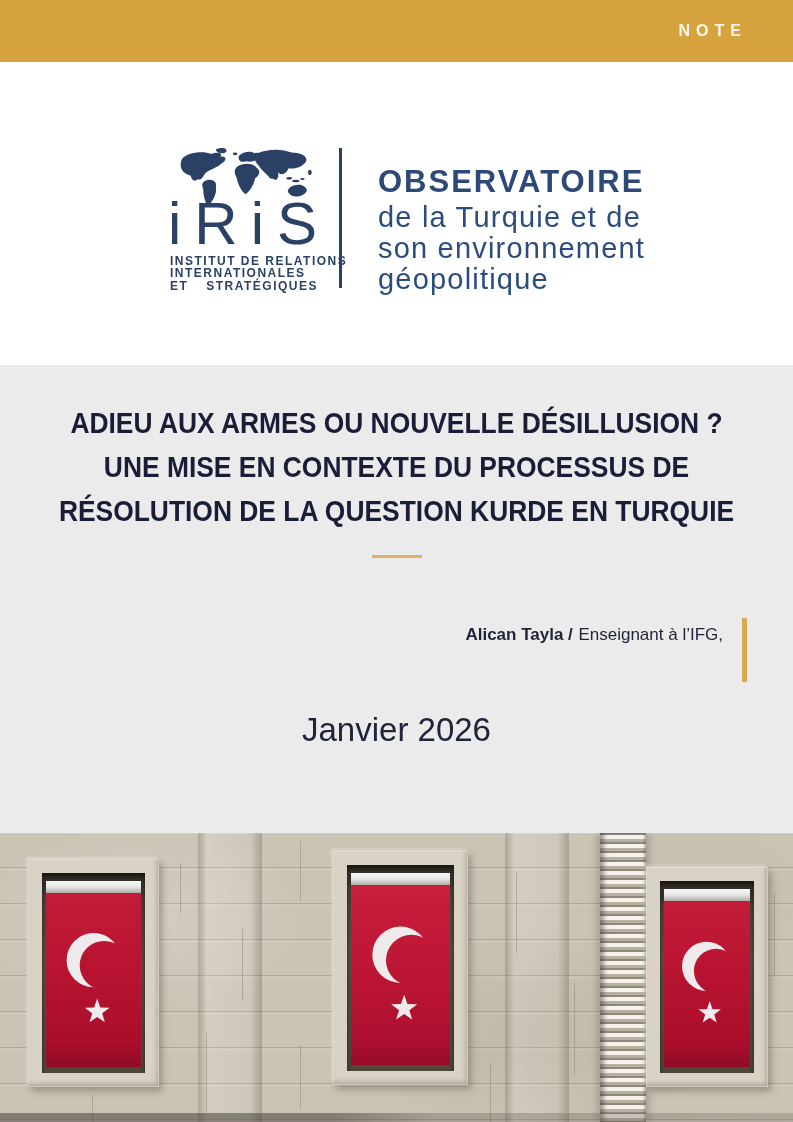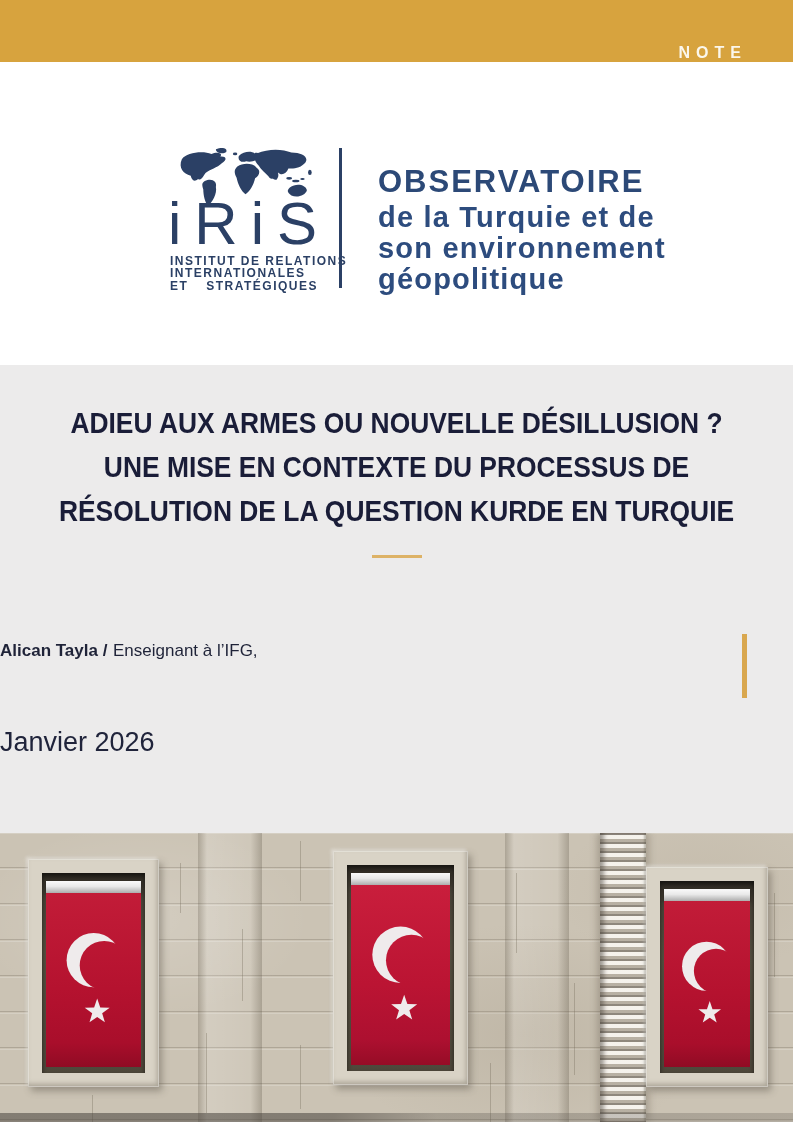--- a/index.html
+++ b/index.html
@@ -1,45 +1,45 @@
 <!DOCTYPE html>
 <html><head>
 <meta charset="utf-8">
 <style>
   * { margin:0; padding:0; box-sizing:border-box; }
   html,body { background:#ffffff; }
   body { font-family:"Liberation Sans", sans-serif; }
   .page { position:relative; width:793px; height:1122px; background:#fff; overflow:hidden; display:flex; flex-direction:column; }
 
   
-  .topbar { height:62px; background:#D7A33E; display:flex; align-items:flex-end; justify-content:flex-end; padding-right:46px; flex:none; }
+  .topbar { height:62px; background:#D7A33E; display:flex; align-items:center; justify-content:flex-end; padding-right:46px; flex:none; }
   .topbar .note { color:#FBF7EC; font-size:16px; font-weight:bold; letter-spacing:6px; }
 
   
   .brand { position:relative; height:303px; background:#fff; flex:none; }
   .logo-map { position:absolute; left:170px; top:84px; width:148px; height:66px; }
   .logo-map svg { width:100%; height:100%; }
   .iris-word { position:absolute; left:168px; top:134px; width:160px; font-size:60px; line-height:56px; font-weight:400; color:#2B4065; letter-spacing:13px; text-align:left; }
   .iris-sub { position:absolute; left:170px; width:148px; font-size:12px; font-weight:bold; color:#2B4065; letter-spacing:1.5px; text-align:justify; text-align-last:justify; white-space:nowrap; overflow:visible; }
   .iris-sub.s1 { top:192px; } .iris-sub.s2 { top:204px; } .iris-sub.s3 { top:217px; }
   .brand-divider { position:absolute; left:339px; top:86px; width:3px; height:140px; background:#2B4065; }
   .obs { position:absolute; left:378px; top:100px; }
   .obs-title { font-size:31px; font-weight:bold; color:#2C4977; letter-spacing:2px; line-height:40px; }
-  .obs-line { font-size:29px; font-weight:700; color:#2D4C7E; letter-spacing:1.2px; line-height:31px; }
+  .obs-line { font-size:29px; font-weight:400; color:#2D4C7E; letter-spacing:1.2px; line-height:31px; }
 
   
   .cover { position:relative; flex:1; background:#ECEBEB; padding-top:36px; }
   .cover-title { text-align:center; color:#1A1D38; font-weight:bold; font-size:30px; line-height:44px; }
   .cover-title .tline { display:block; transform:scaleX(0.88); transform-origin:50% 50%; white-space:nowrap; }
   .gold-dash { width:50px; height:3px; background:#DDB266; margin:22px auto 0 auto; }
-  .author { position:relative; margin-top:80px; padding-right:70px; text-align:left; color:#1F2338; font-size:17px; line-height:25px; }
+  .author { position:relative; margin-top:64px; padding-right:70px; text-align:right; color:#1F2338; font-size:17px; line-height:25px; }
   .author .name { font-weight:bold; }
   .author .aff { margin-left:0.33em; }
   .author-vbar { position:absolute; right:46px; top:-4px; width:5px; height:64px; background:#D9A74E; }
-  .date { margin-top:64px; text-align:left; color:#20243B; font-size:27px; font-weight:400; }
+  .date { margin-top:64px; text-align:center; color:#20243B; font-size:33px; font-weight:400; }
 
   
   .photo { position:relative; height:289px; flex:none; overflow:hidden;
     background-color:#CBC3B4;
     background-image:
       radial-gradient(240px 140px at 18% 30%, rgba(255,255,255,0.16), rgba(255,255,255,0) 70%),
       radial-gradient(260px 160px at 66% 70%, rgba(150,138,118,0.20), rgba(150,138,118,0) 70%),
       radial-gradient(200px 120px at 88% 20%, rgba(170,158,138,0.18), rgba(170,158,138,0) 70%),
       repeating-linear-gradient(180deg, rgba(255,255,255,0.20) 0 1px, rgba(0,0,0,0) 1px 34px, rgba(108,98,84,0.30) 34px 35px, rgba(0,0,0,0) 35px 36px);
   }

